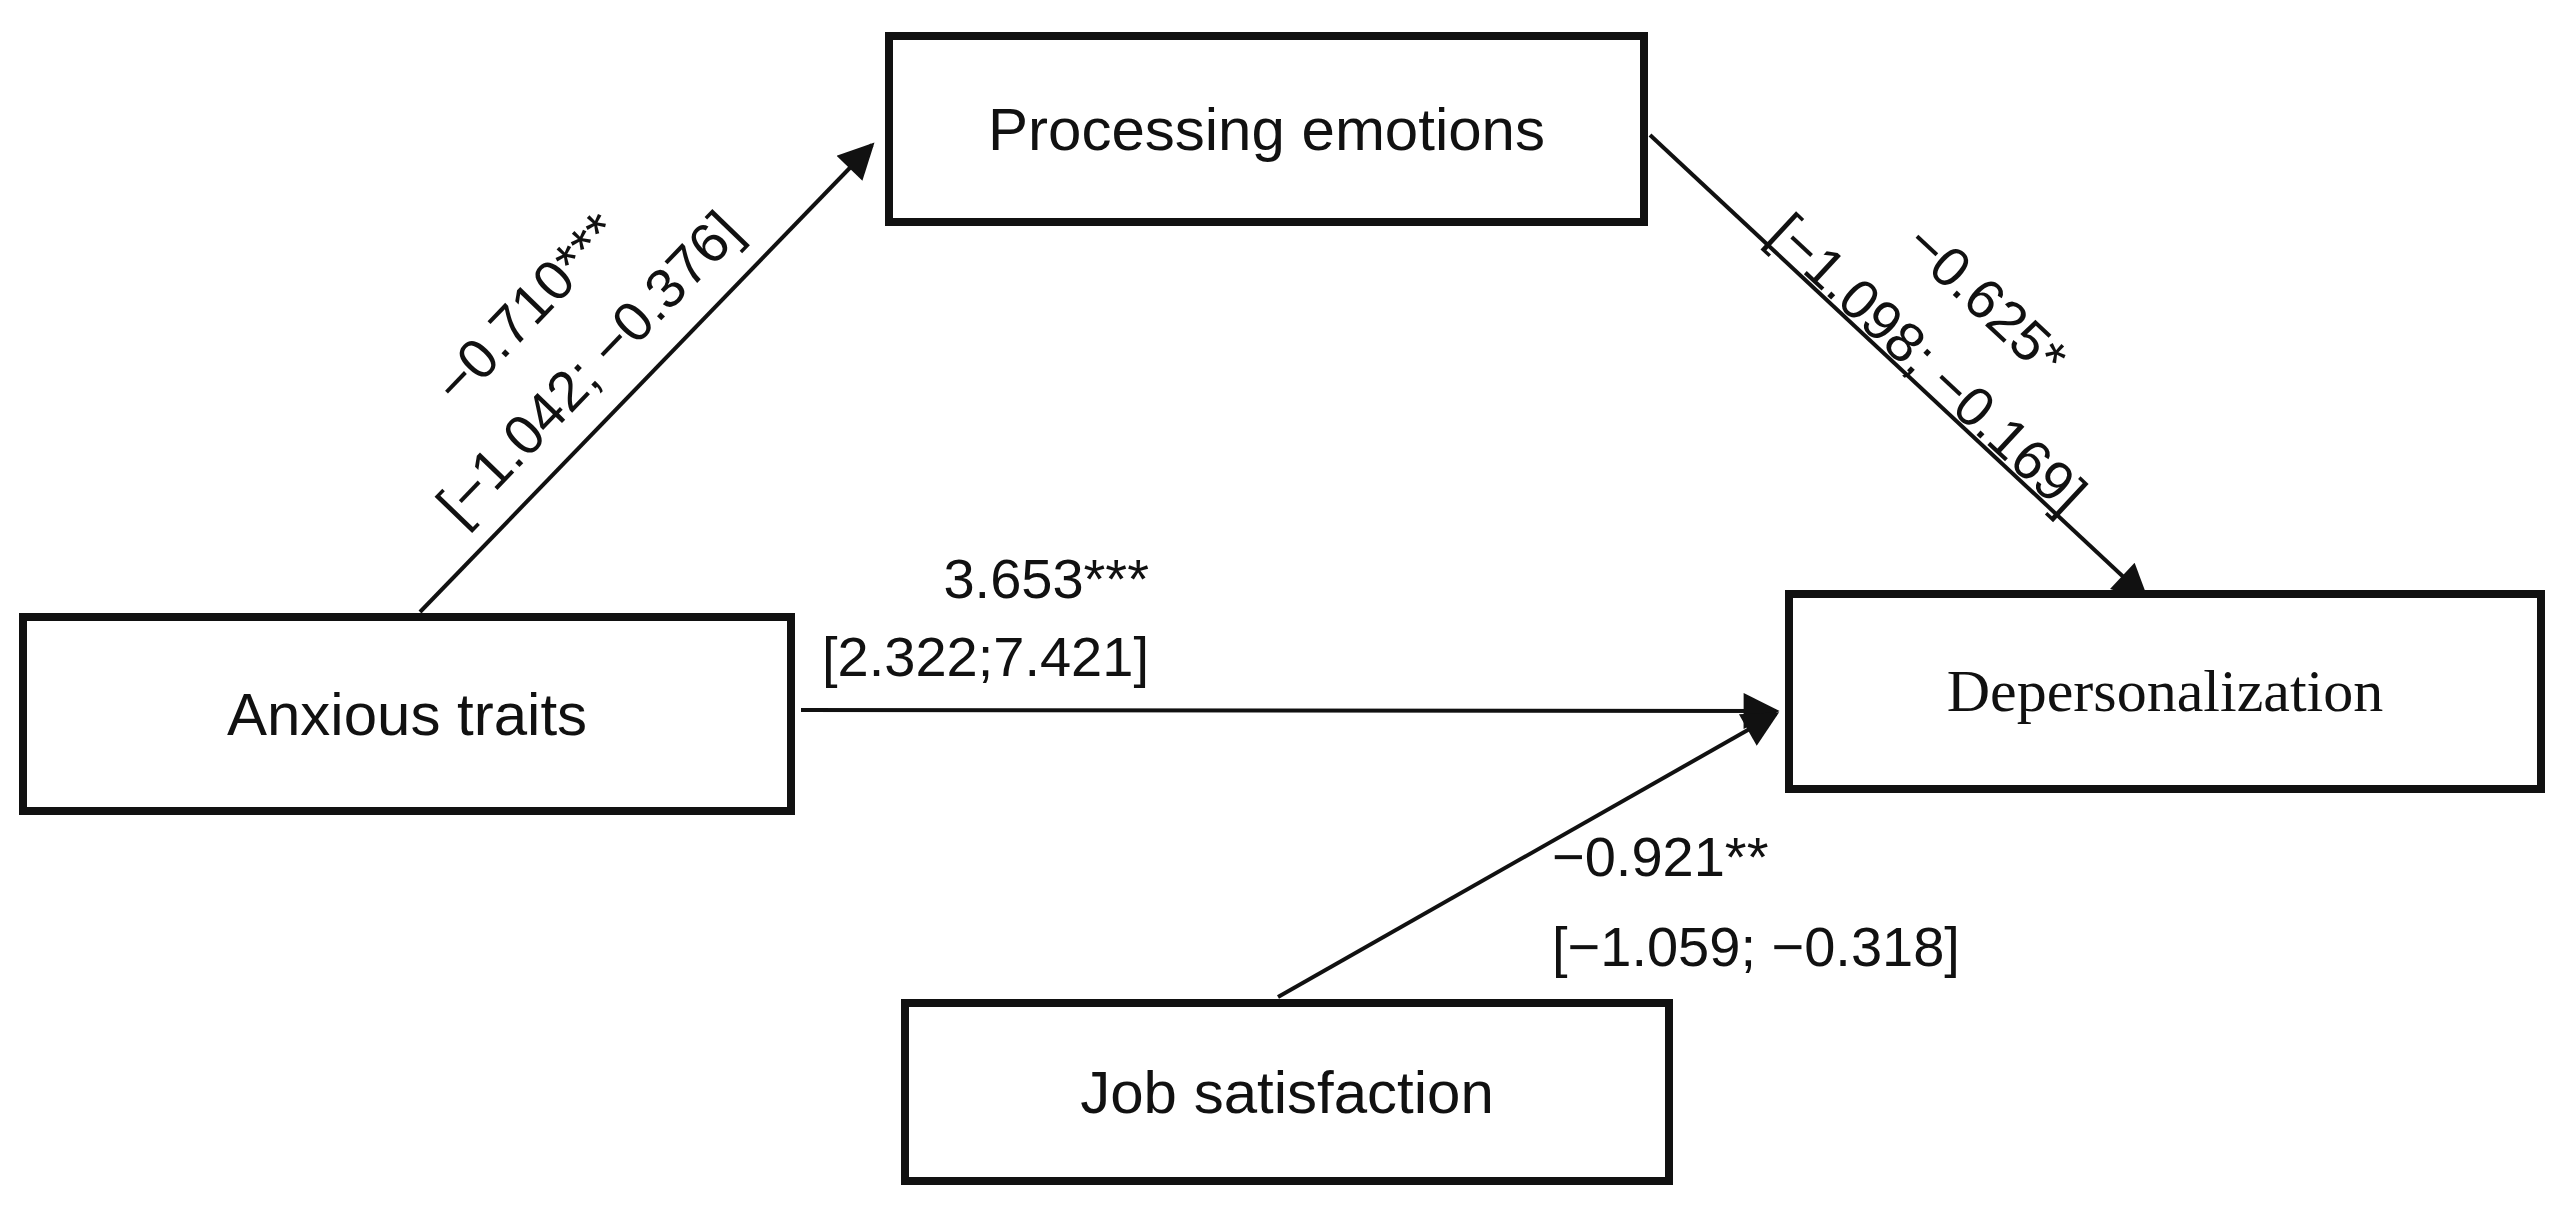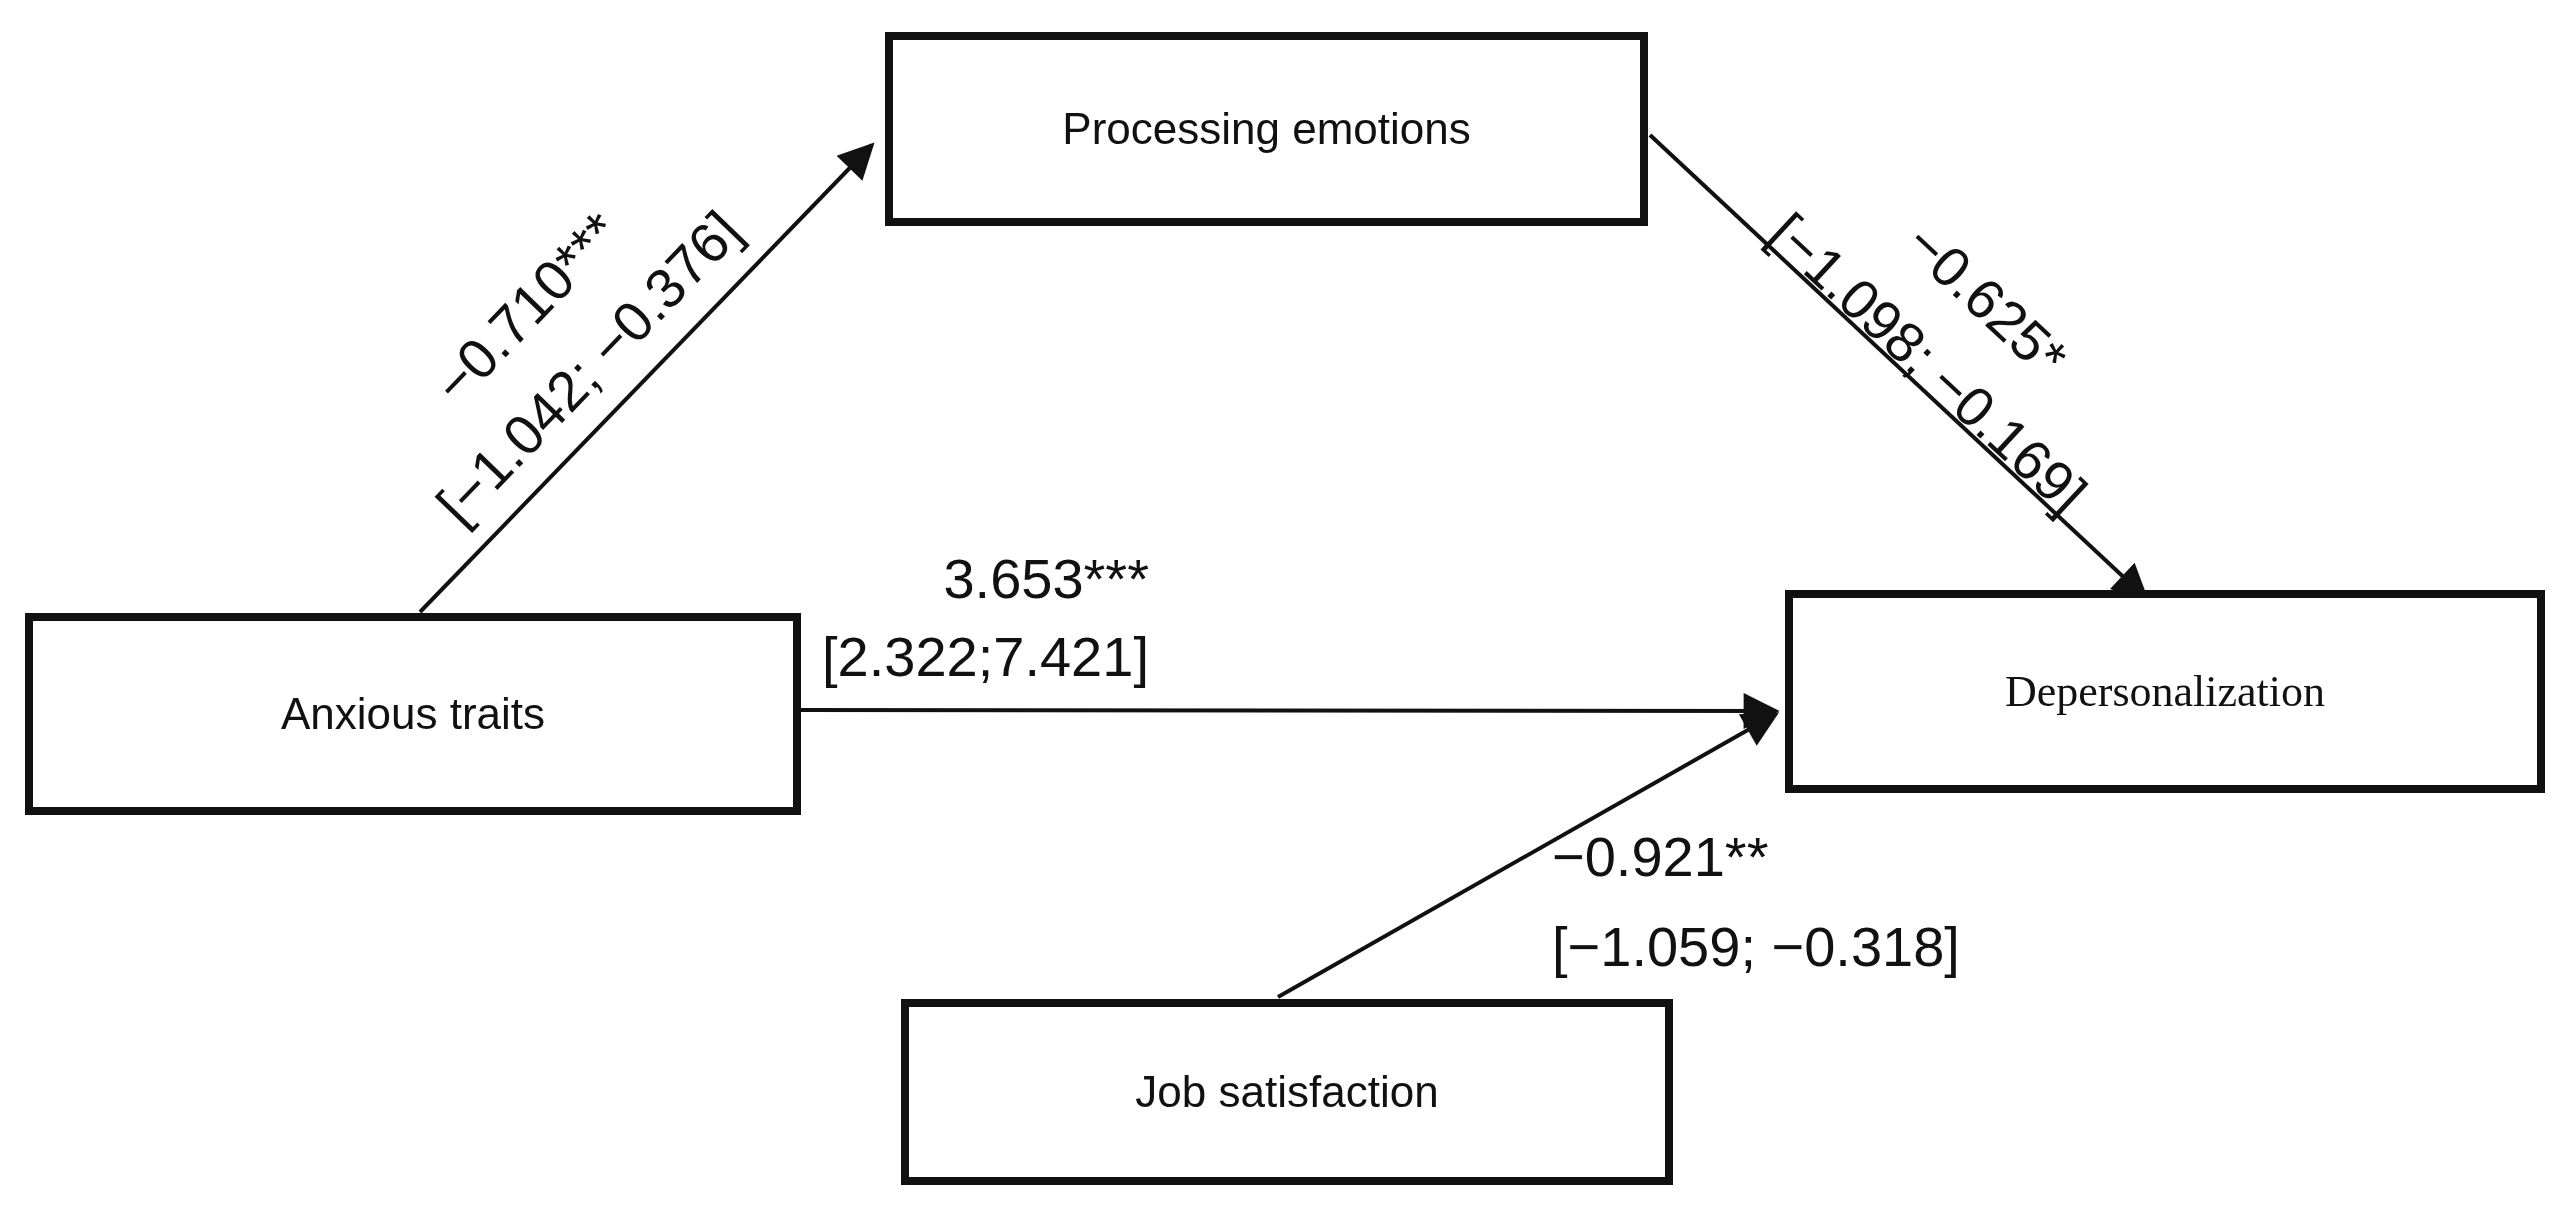--- a/index.html
+++ b/index.html
@@ -26,26 +26,26 @@
     stroke-width: 4;
   }
   .node {
     position: absolute;
     box-sizing: border-box;
     border: 8px solid #111111;
     background: #ffffff;
     display: flex;
     align-items: center;
     justify-content: center;
-    font-size: 44px;
+    font-size: 60px;
     color: #111111;
     white-space: nowrap;
   }
   .node-processing       { left: 885px;  top: 32px;  width: 763px; height: 194px; }
-  .node-anxious          { left: 25px;   top: 613px; width: 776px; height: 202px; }
+  .node-anxious          { left: 19px;   top: 613px; width: 776px; height: 202px; }
   .node-depersonalization{ left: 1785px; top: 590px; width: 760px; height: 203px; font-family: Liberation Serif, serif; }
   .node-job              { left: 885px;  top: 999px; width: 772px; height: 186px; margin-left: 16px; }
 
   .path-label {
     position: absolute;
     font-size: 56px;
     color: #111111;
     white-space: nowrap;
     line-height: 80px;
   }

